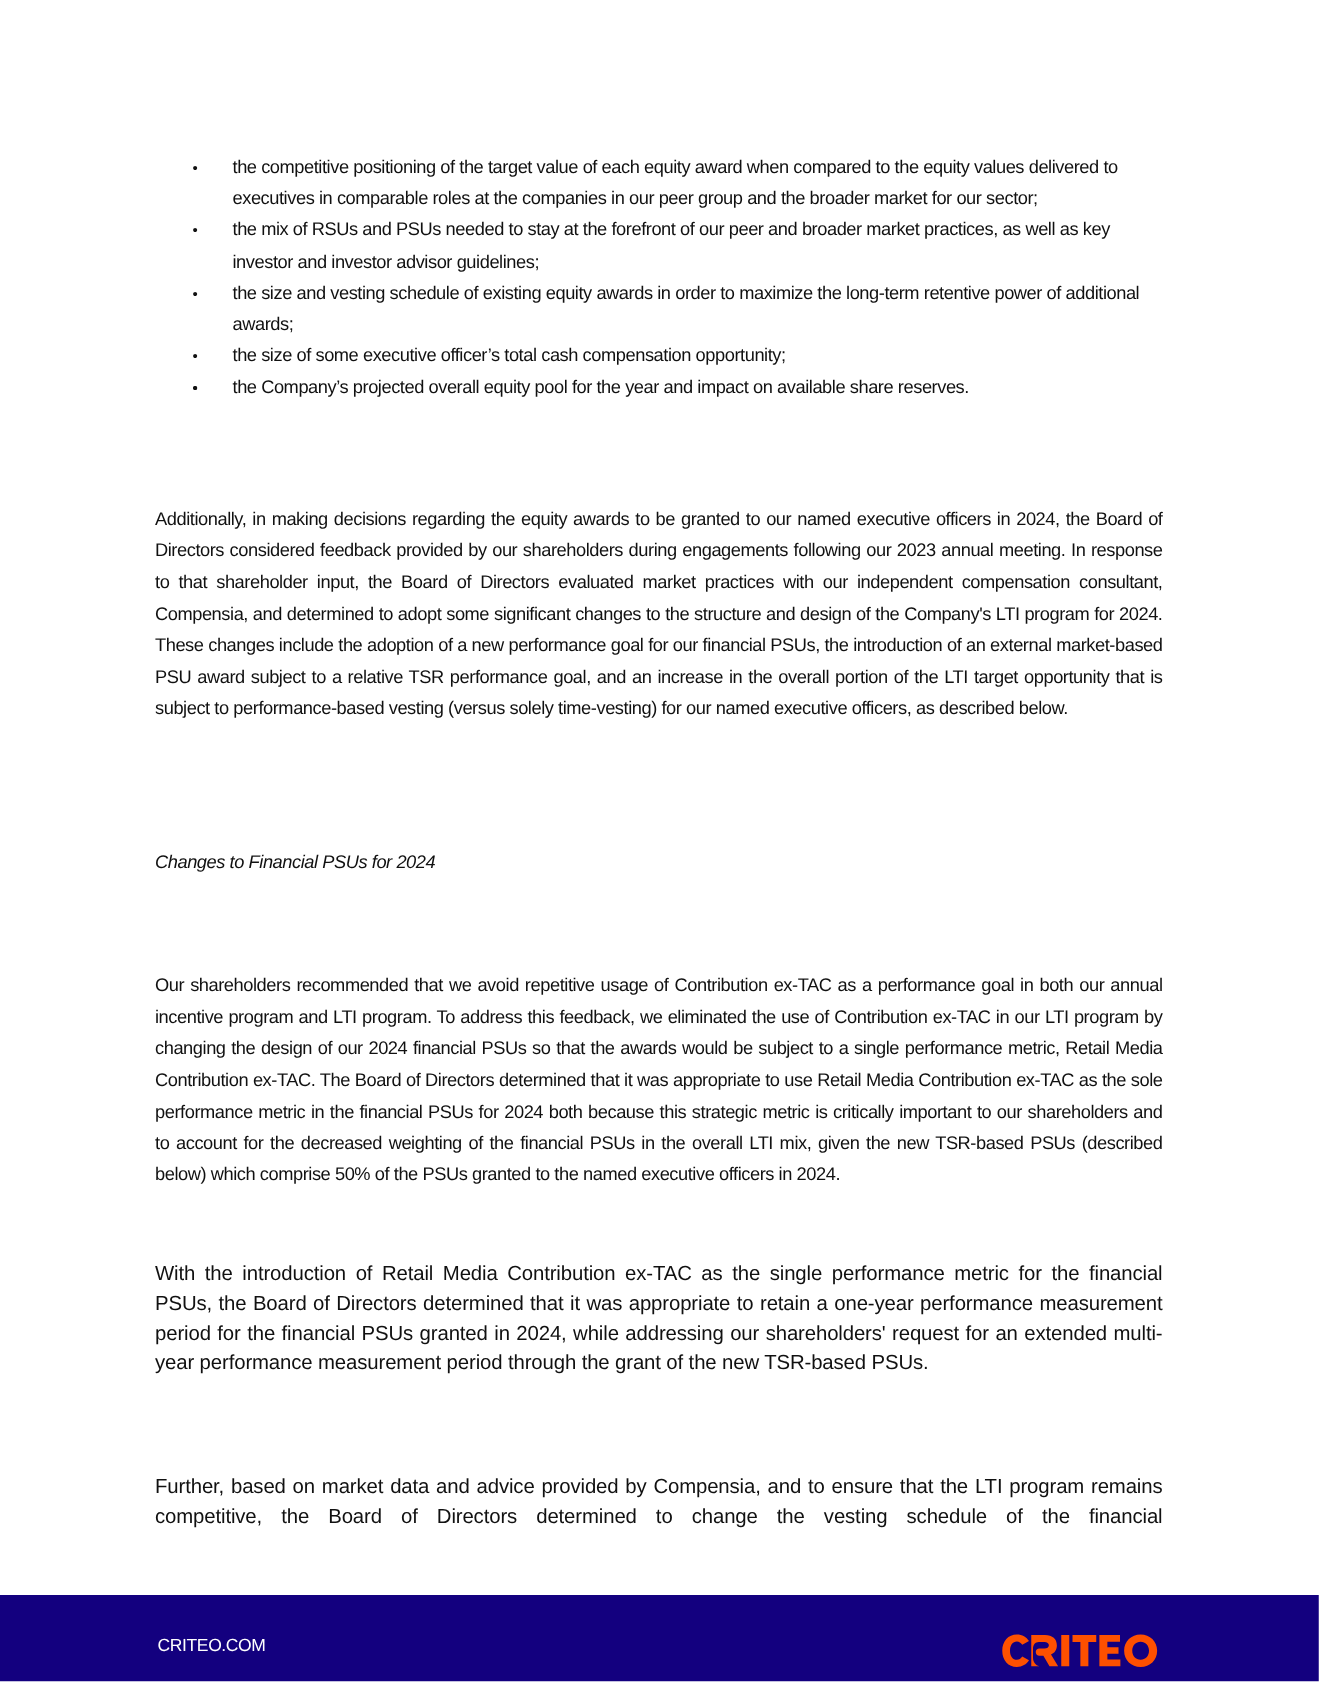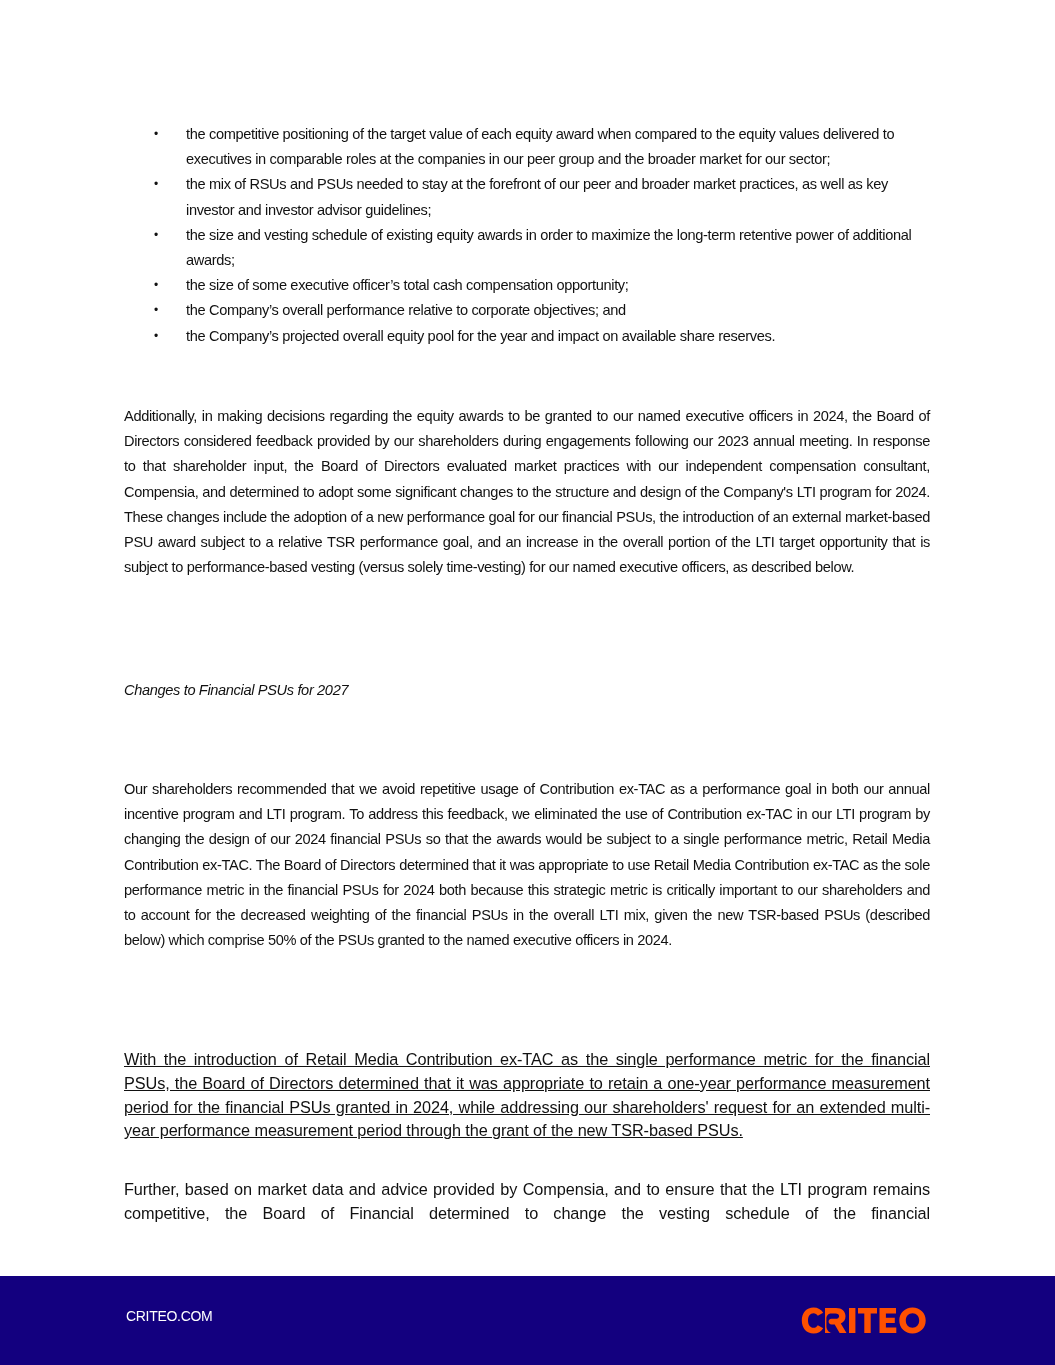--- a/index.html
+++ b/index.html
@@ -64,21 +64,21 @@
       text-align: justify;
     }
     .heading-italic {
       font-style: italic;
     }
     .footer {
       position: absolute;
       left: 0;
       top: 1276px;
       width: 1055px;
-      height: 89px;
+      height: 69px;
       background: #13007f;
     }
     .footer-link {
       position: absolute;
       left: 126px;
       top: 32px;
       color: #ffffff;
       font-family: "Liberation Sans", sans-serif;
       font-size: 14px;
       letter-spacing: -0.3px;
@@ -109,46 +109,45 @@
     <li>
       <span class="dot">•</span>
       <span>the size and vesting schedule of existing equity awards in order to maximize the long-term retentive power of additional awards;</span>
     </li>
     <li>
       <span class="dot">•</span>
       <span>the size of some executive officer’s total cash compensation opportunity;</span>
     </li>
     <li>
       <span class="dot">•</span>
-      <span>the Company’s overall performance relative to corporate objectives; and</span>
     </li>
     <li>
       <span class="dot">•</span>
       <span>the Company’s projected overall equity pool for the year and impact on available share reserves.</span>
     </li>
   </ul>
 
   <div class="content calibri" style="top:404px;">
     <p class="just">Additionally, in making decisions regarding the equity awards to be granted to our named executive officers in 2024, the Board of Directors considered feedback provided by our shareholders during engagements following our 2023 annual meeting. In response to that shareholder input, the Board of Directors evaluated market practices with our independent compensation consultant, Compensia, and determined to adopt some significant changes to the structure and design of the Company's LTI program for 2024. These changes include the adoption of a new performance goal for our financial PSUs, the introduction of an external market-based PSU award subject to a relative TSR performance goal, and an increase in the overall portion of the LTI target opportunity that is subject to performance-based vesting (versus solely time-vesting) for our named executive officers, as described below.</p>
   </div>
 
   <div class="content calibri heading-italic" style="top:678px;">
-    <p style="margin:0;">Changes to Financial PSUs for 2027</p>
+    <p style="margin:0;">Changes to Financial PSUs for 2024</p>
   </div>
 
   <div class="content calibri" style="top:753px;margin-top:24px;">
     <p class="just">Our shareholders recommended that we avoid repetitive usage of Contribution ex-TAC as a performance goal in both our annual incentive program and LTI program. To address this feedback, we eliminated the use of Contribution ex-TAC in our LTI program by changing the design of our 2024 financial PSUs so that the awards would be subject to a single performance metric, Retail Media Contribution ex-TAC. The Board of Directors determined that it was appropriate to use Retail Media Contribution ex-TAC as the sole performance metric in the financial PSUs for 2024 both because this strategic metric is critically important to our shareholders and to account for the decreased weighting of the financial PSUs in the overall LTI mix, given the new TSR-based PSUs (described below) which comprise 50% of the PSUs granted to the named executive officers in 2024.</p>
   </div>
 
-  <div class="content arial" style="top:1048px;text-decoration:underline;">
+  <div class="content arial" style="top:1008px;">
     <p class="just">With the introduction of Retail Media Contribution ex-TAC as the single performance metric for the financial PSUs, the Board of Directors determined that it was appropriate to retain a one-year performance measurement period for the financial PSUs granted in 2024, while addressing our shareholders' request for an extended multi-year performance measurement period through the grant of the new TSR-based PSUs.</p>
   </div>
 
   <div class="content arial" style="top:1178px;">
-    <p class="just" style="text-align-last: justify;">Further, based on market data and advice provided by Compensia, and to ensure that the LTI program remains competitive, the Board of Financial determined to change the vesting schedule of the financial</p>
+    <p class="just" style="text-align-last: justify;">Further, based on market data and advice provided by Compensia, and to ensure that the LTI program remains competitive, the Board of Directors determined to change the vesting schedule of the financial</p>
   </div>
 
 </div>
 
 <div class="footer">
   <a class="footer-link">CRITEO.COM</a>
   <div class="logo" aria-label="CRITEO">
     <svg width="128" height="27" viewBox="0 0 128 27">
       <g fill="#fe5000">
 

